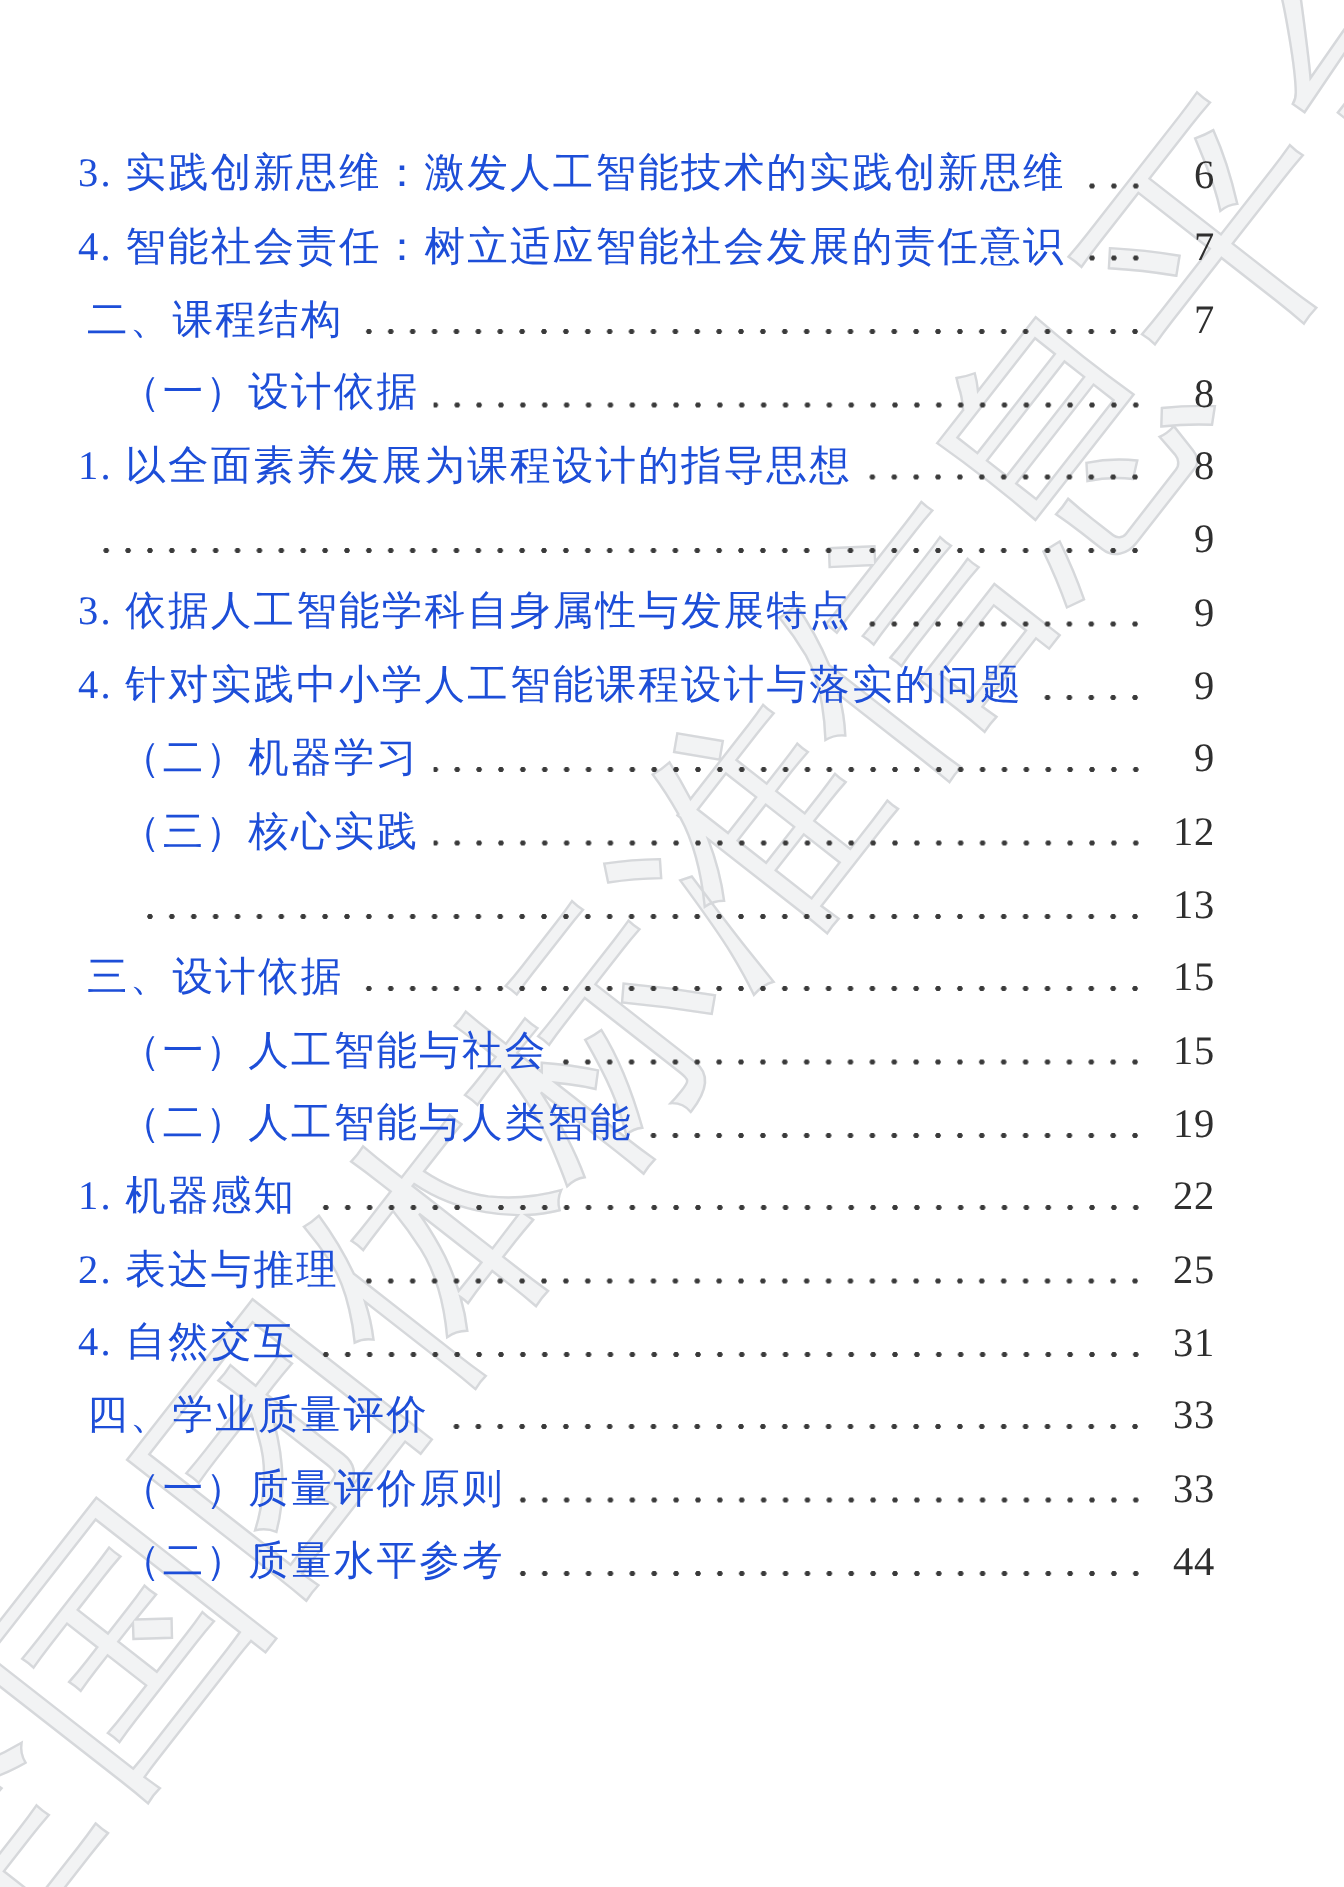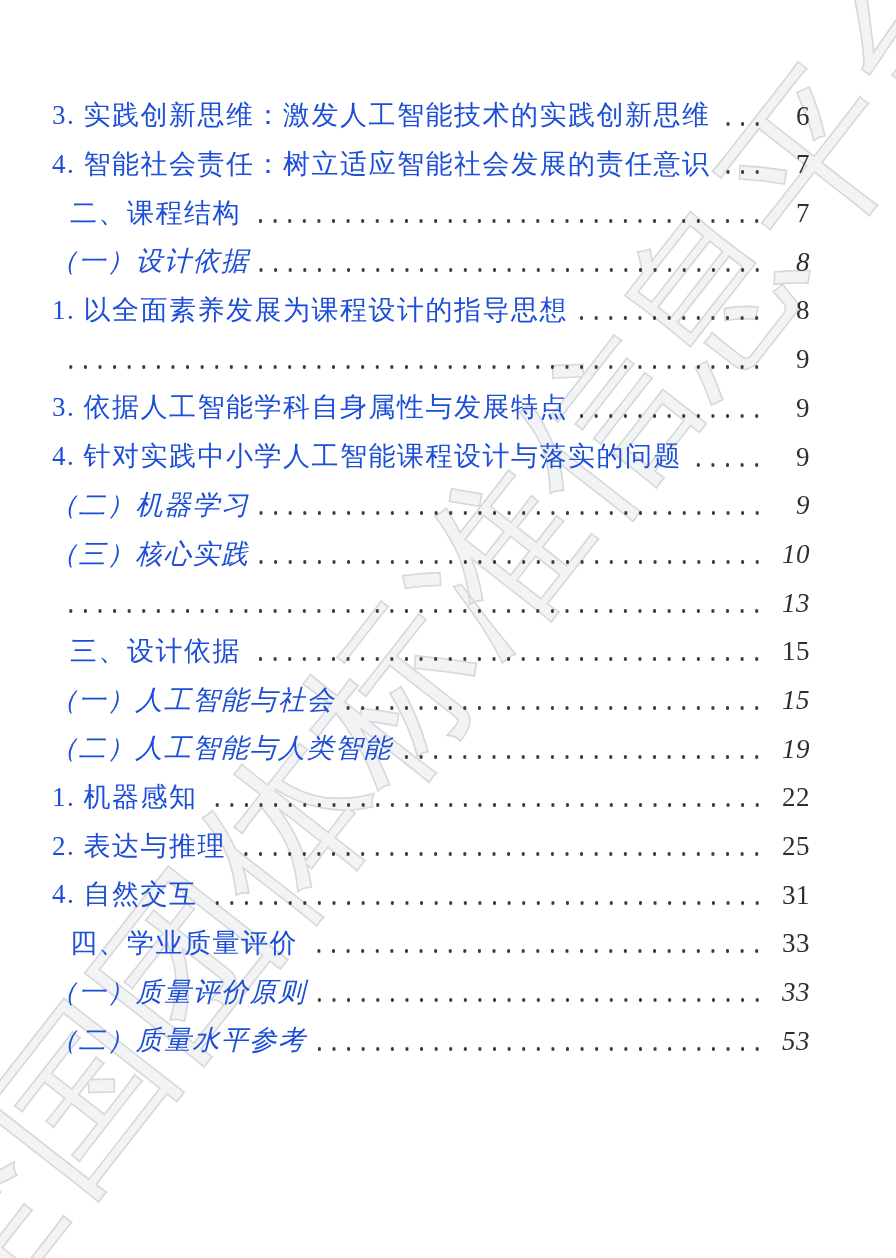--- a/index.html
+++ b/index.html
@@ -48,22 +48,22 @@
   }
   .toc-row {
     height: 48.7px;
     display: flex;
     align-items: flex-end;
     box-sizing: border-box;
     padding-bottom: 9px;
     padding-right: 86px;
   }
   .toc-row.lv-num { padding-left: 52px; }
-  .toc-row.lv-h1  { padding-left: 58px; margin-left: 12px; }
-  .toc-row.lv-h2  { padding-left: 50px; font-style: italic; }
+  .toc-row.lv-h1  { padding-left: 58px; }
+  .toc-row.lv-h2  { padding-left: 80px; }
   .toc-label {
     font-size: 27px;
     line-height: 1.05;
     letter-spacing: 1.5px;
     white-space: nowrap;
     color: #1d4ed8;
   }
   .toc-leader {
     flex: 1 1 auto;
     min-width: 22px;
@@ -133,21 +133,21 @@
     <span class="toc-page">9</span>
   </div>
       <div class="toc-row lv-h2">
     <span class="toc-label">（二）机器学习</span>
     <span class="toc-leader"></span>
     <span class="toc-page">9</span>
   </div>
       <div class="toc-row lv-h2">
     <span class="toc-label">（三）核心实践</span>
     <span class="toc-leader"></span>
-    <span class="toc-page">10</span>
+    <span class="toc-page">12</span>
   </div>
       <div class="toc-row lv-h2">
     <span class="toc-leader"></span>
     <span class="toc-page">13</span>
   </div>
       <div class="toc-row lv-h1">
     <span class="toc-label">三、设计依据</span>
     <span class="toc-leader"></span>
     <span class="toc-page">15</span>
   </div>
@@ -182,17 +182,17 @@
     <span class="toc-page">33</span>
   </div>
       <div class="toc-row lv-h2">
     <span class="toc-label">（一）质量评价原则</span>
     <span class="toc-leader"></span>
     <span class="toc-page">33</span>
   </div>
       <div class="toc-row lv-h2">
     <span class="toc-label">（二）质量水平参考</span>
     <span class="toc-leader"></span>
-    <span class="toc-page">53</span>
+    <span class="toc-page">44</span>
   </div>
     </div>
 
 </div>
 
 </body></html>

